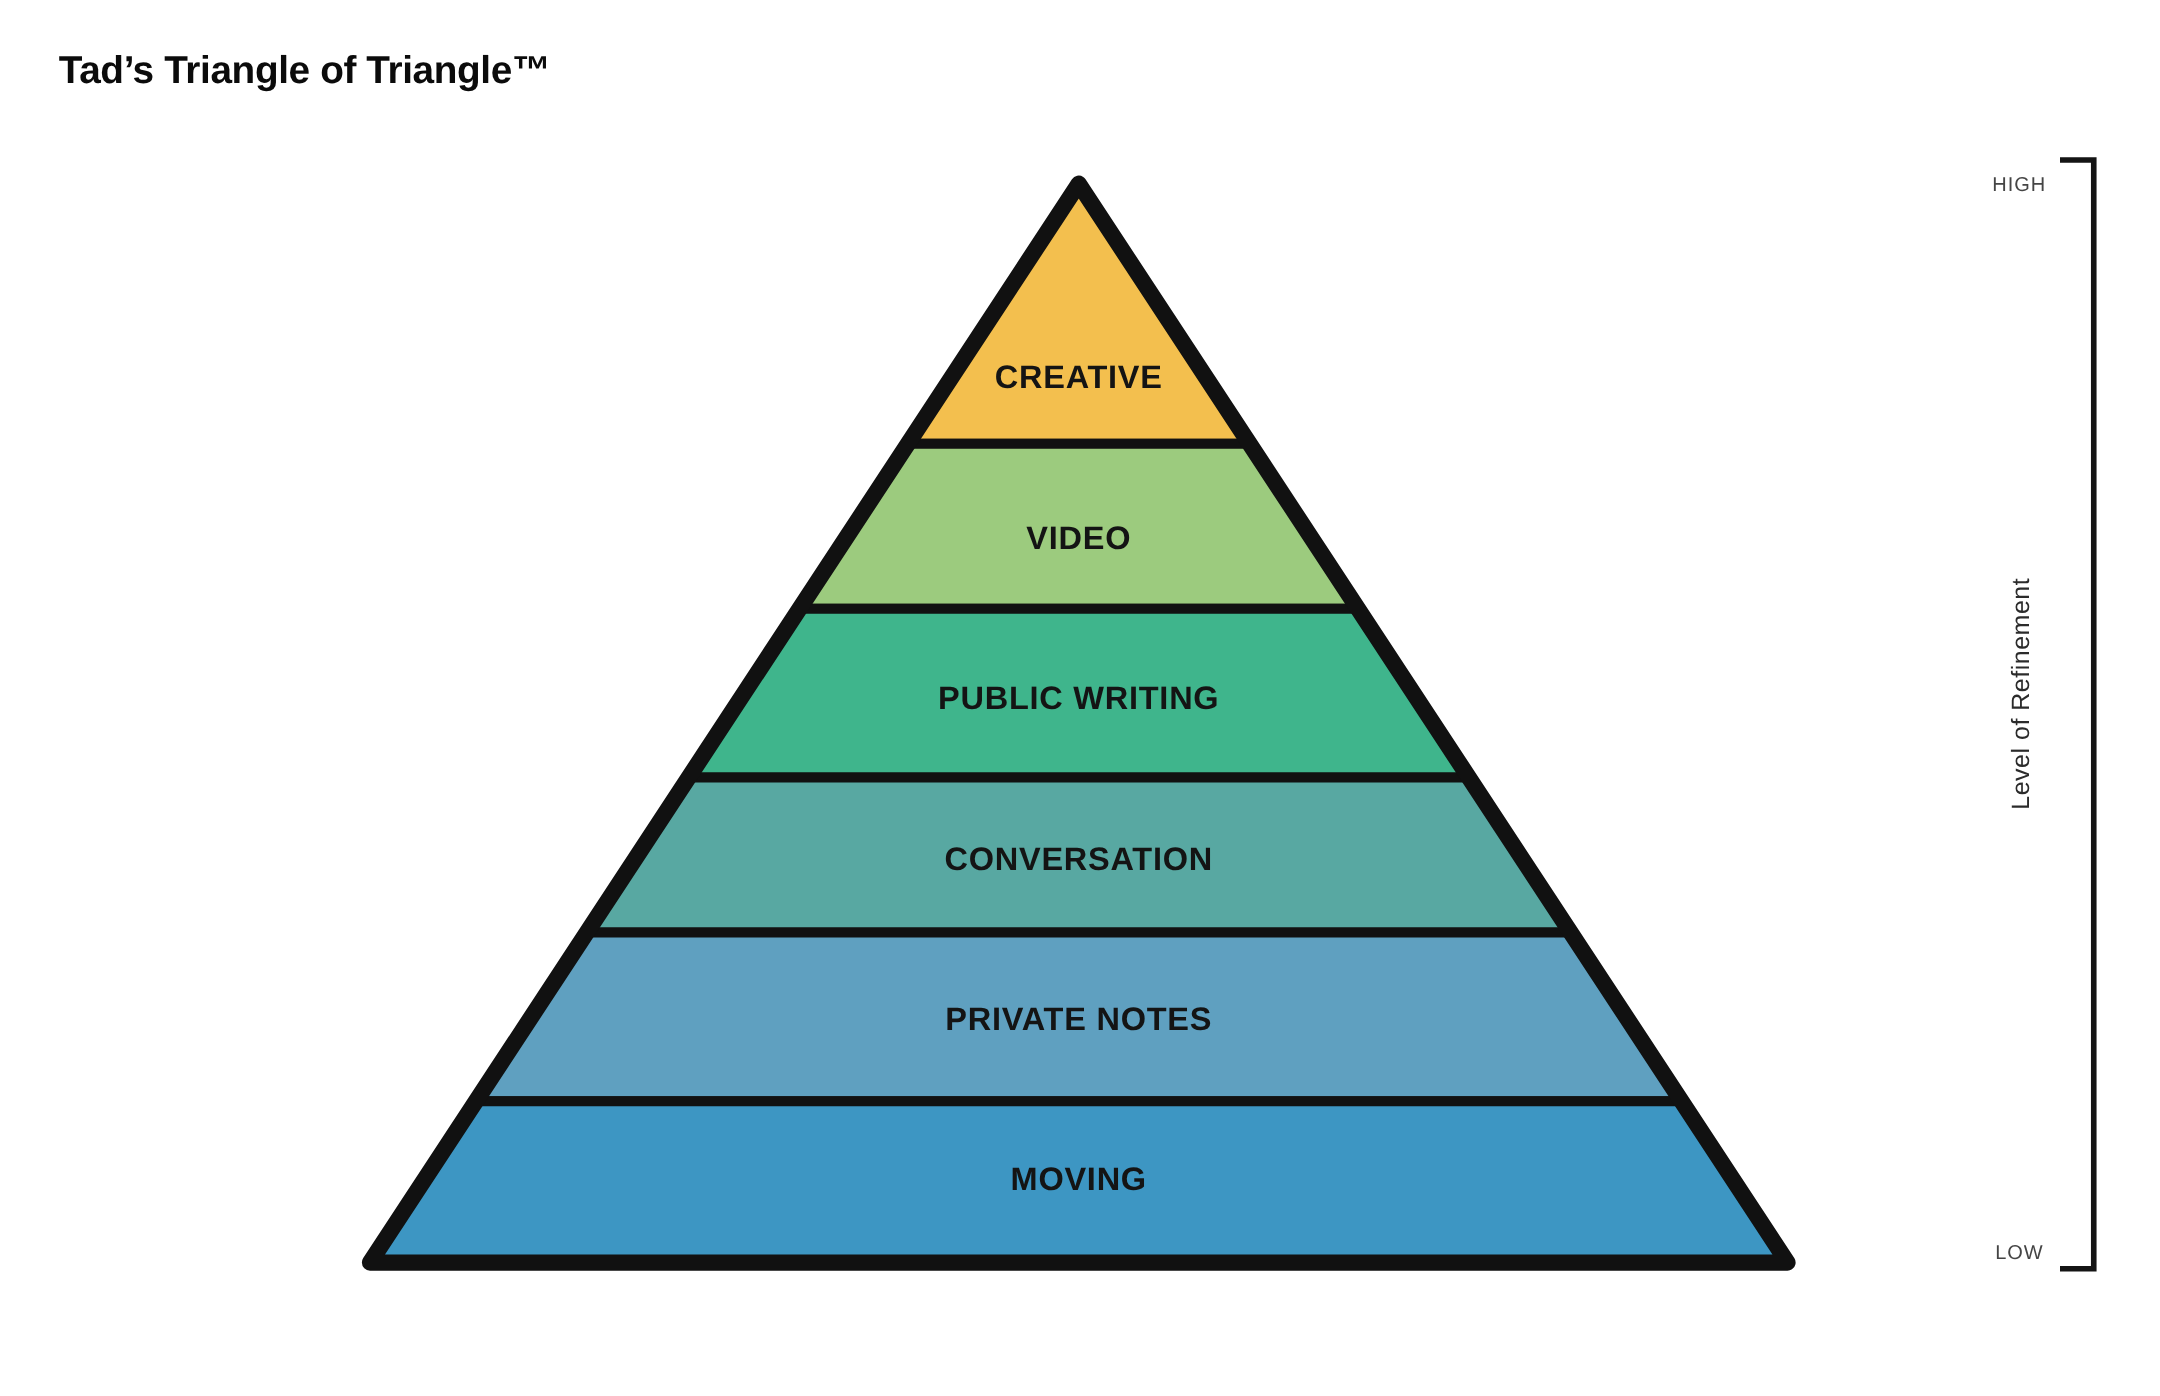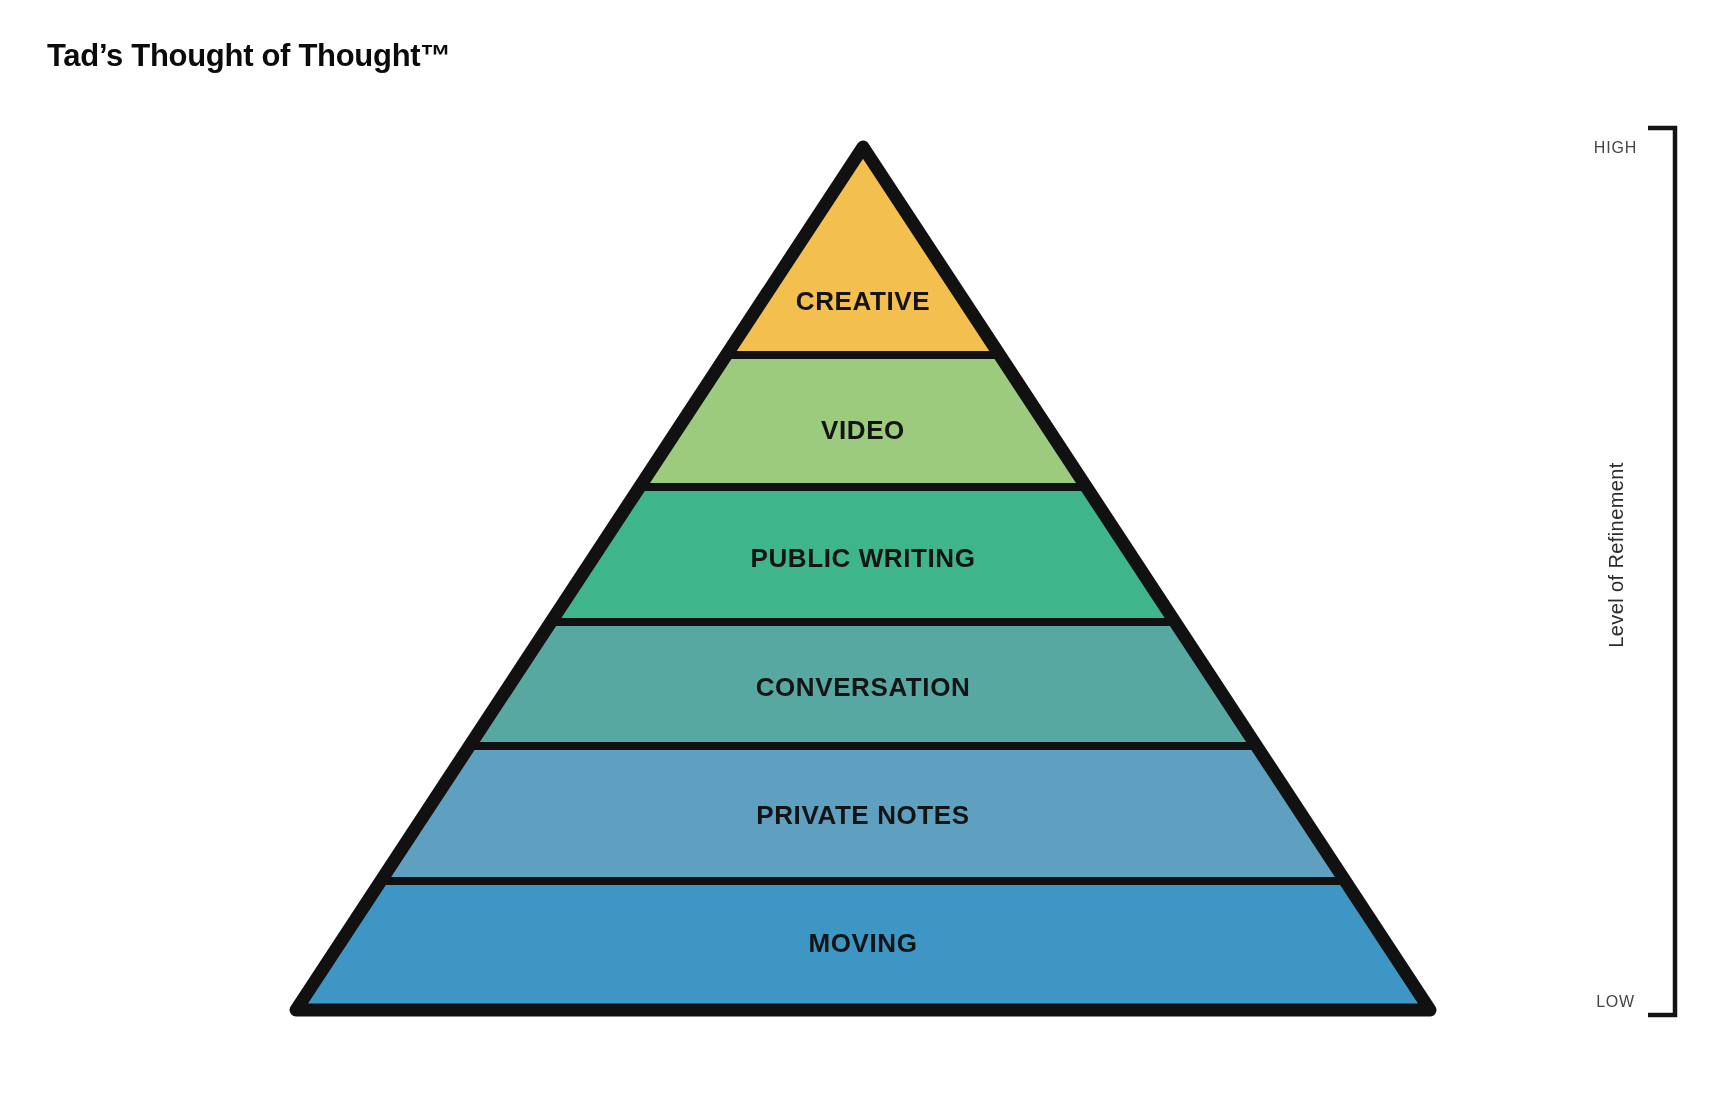--- a/index.html
+++ b/index.html
@@ -58,21 +58,21 @@
     letter-spacing: 0.4px;
     fill: #2b2b2b;
     text-anchor: middle;
   }
 </style>
 </head>
 <body>
 
 <div class="stage">
 
-  <h1 class="page-title">Tad’s Thought of Thought™</h1>
+  <h1 class="page-title">Tad’s Triangle of Triangle™</h1>
 
   <svg class="diagram" viewBox="0 0 1728 1117">
 
     <g>
       <polygon class="band" points="863,147 1000,355 726,355" fill="#F3BF4E"></polygon>
       <polygon class="band" points="726,355 1000,355 1086,487 640,487" fill="#9CCB7E"></polygon>
       <polygon class="band" points="640,487 1086,487 1175,622 551,622" fill="#3FB58C"></polygon>
       <polygon class="band" points="551,622 1175,622 1257,746 469,746" fill="#58A8A2"></polygon>
       <polygon class="band" points="469,746 1257,746 1345,881 381,881" fill="#5FA0C0"></polygon>
       <polygon class="band" points="381,881 1345,881 1430,1010 296,1010" fill="#3D96C3"></polygon>

